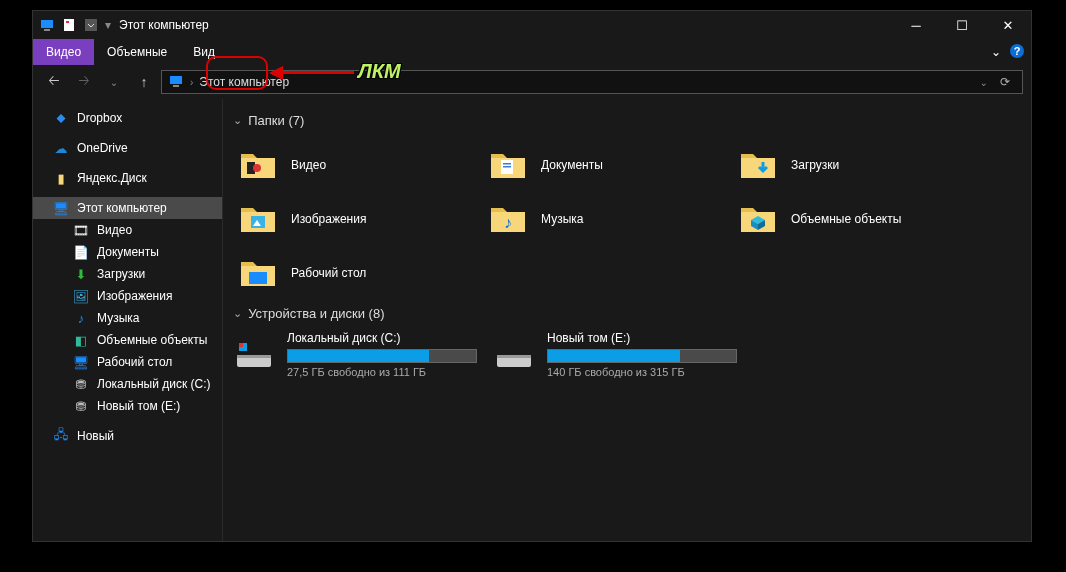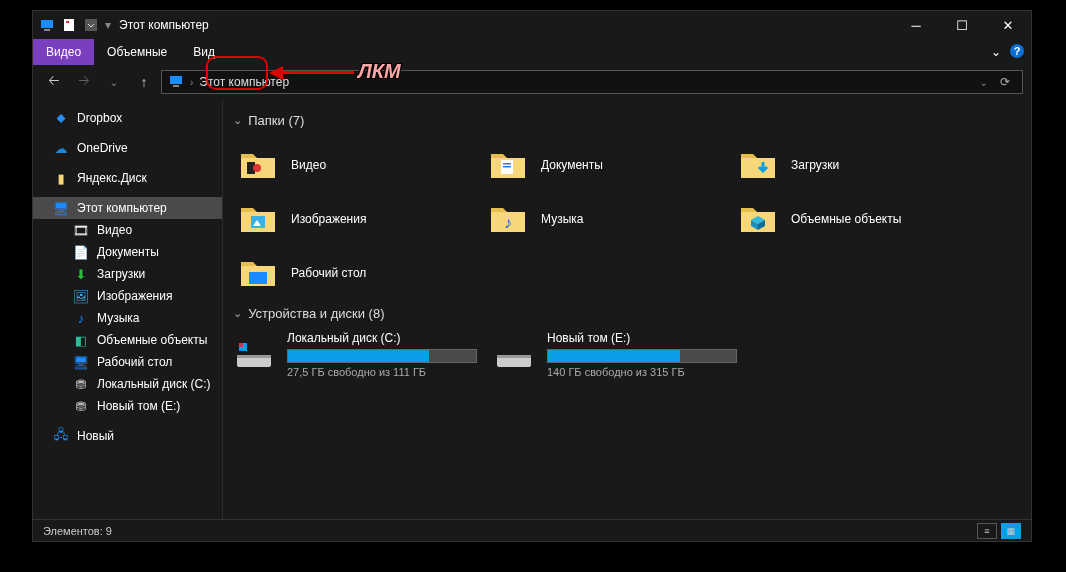--- a/index.html
+++ b/index.html
@@ -17,21 +17,21 @@
 
 .ribbon { height: 26px; display: flex; align-items: stretch; position: relative; font-size: 12px; }
 .ribbon-tab { padding: 0 13px; display: flex; align-items: center; color: #fff; cursor: pointer; position: relative; }
 .ribbon-tab.file { background: #7a3fbf; font-weight: normal; }
 .ribbon-expand { margin-left: auto; display:flex; align-items:center; padding-right:6px; gap:8px; color:#fff; }
 
 
 .callout-box { position:absolute; border: 2.5px solid #d00; border-radius:10px; pointer-events:none; }
 .callout-arrow-line { position:absolute; height:3px; background:#d00; }
 .callout-arrow-head { position:absolute; width:0; height:0; border-top:7px solid transparent; border-bottom:7px solid transparent; border-right:14px solid #d00; }
-.callout-text { position:absolute; color:#fca5a5; font-weight:bold; font-style:italic; font-size:20px; text-shadow: -1px -1px 0 #000,1px -1px 0 #000,-1px 1px 0 #000,1px 1px 0 #000; }
+.callout-text { position:absolute; color:#bef264; font-weight:bold; font-style:italic; font-size:20px; text-shadow: -1px -1px 0 #000,1px -1px 0 #000,-1px 1px 0 #000,1px 1px 0 #000; }
 
 
 .navbar { height: 34px; display: flex; align-items: center; gap: 4px; padding: 0 8px; color:#fff; }
 .nav-btn { width:26px; height:26px; display:flex; align-items:center; justify-content:center; color:#ccc; font-size:14px; }
 .addr { flex:1; height:24px; border:1px solid #555; display:flex; align-items:center; padding:0 6px; font-size:12px; color:#ddd; background:#111; gap:6px; }
 .addr-refresh { width:22px; display:flex; align-items:center; justify-content:center; color:#aaa;}
 .search { width:170px; height:24px; border:1px solid #555; display:flex; align-items:center; padding:0 6px; font-size:12px; color:#888; background:#111; gap:4px;}
 .search span.mag { margin-left:auto; }
 
 
@@ -318,25 +318,18 @@
             <div class="drive-bar">
                 <div class="drive-bar-fill" style="width:70%"></div>
               </div>
             <div class="drive-text">140 ГБ свободно из 315 ГБ</div>
           </div>
         </div>
       </div>
     </div>
   </div>
 
-  <div class="statusbar">
-    <span>Элементов: 9</span>
-    <div class="view-toggles">
-      <div class="vt-btn">≡</div>
-      <div class="vt-btn active">▦</div>
-    </div>
-  </div>
 </div>
 
 <div class="callout-box" style="left:206px; top:56px; width:62px; height:34px;"></div>
 <div class="callout-arrow-head" style="left:269px; top:66px;"></div>
 <div class="callout-arrow-line" style="left:282px; top:71px; width:72px;"></div>
 <div class="callout-text" style="left:358px; top:60px;">ЛКМ</div>
 
 </body></html>

